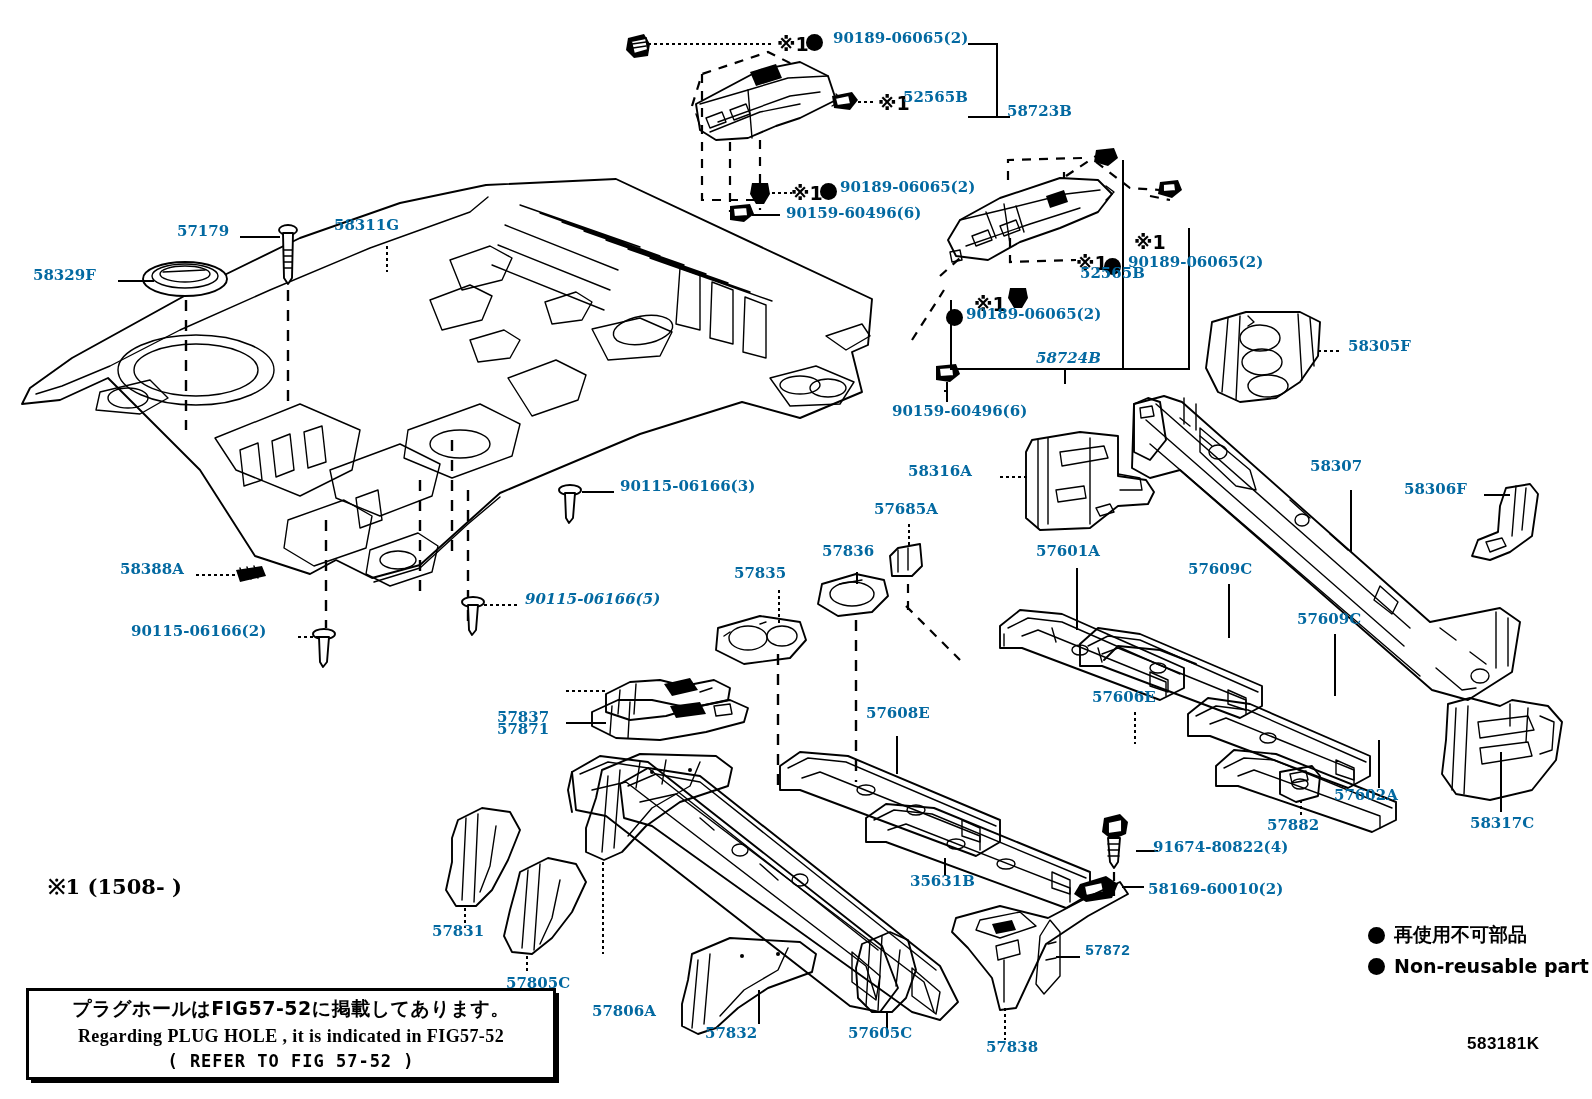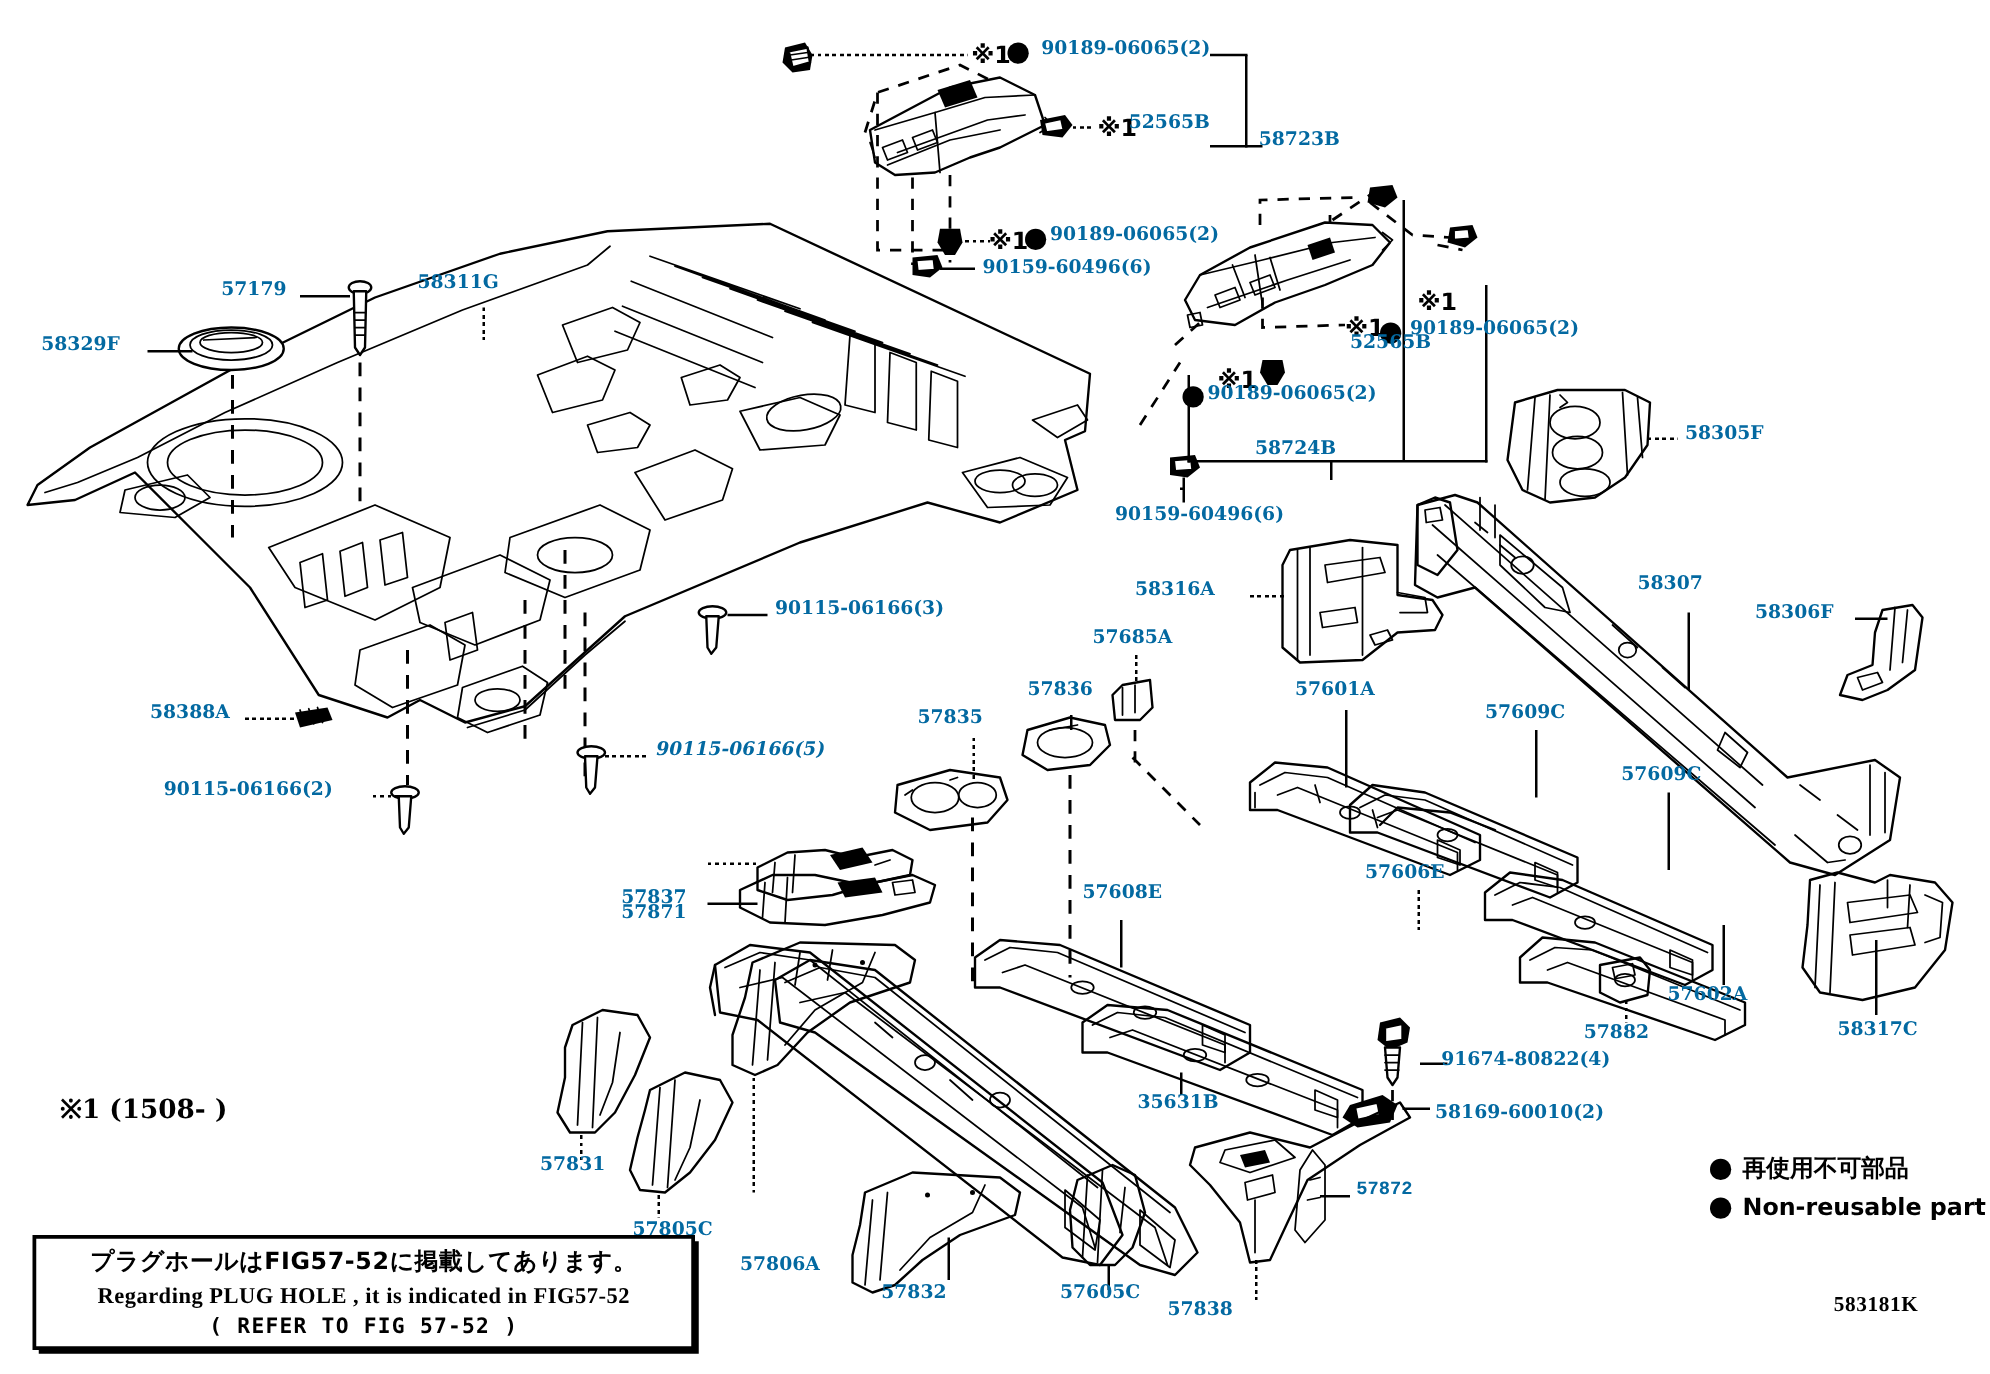--- a/index.html
+++ b/index.html
@@ -40,21 +40,21 @@
                margin-top:4px;letter-spacing:1px;}
 
   
   #legend{position:absolute;left:1368px;top:922px;}
   #legend .row{display:flex;align-items:center;gap:9px;margin-bottom:7px;}
   #legend .dotb{width:17px;height:17px;border-radius:50%;background:#000;flex:none;}
   #legend .txt{font-family:"DejaVu Sans","Liberation Sans",sans-serif;
                font-weight:bold;font-size:19px;white-space:nowrap;}
 
   #figid{position:absolute;left:1467px;top:1034px;
-         font-family:Liberation Serif, serif;
+         font-family:Liberation Sans, sans-serif;
          font-weight:bold;font-size:17px;letter-spacing:.5px;}
 
   #footnote{position:absolute;left:48px;top:872px;
             font-family:"DejaVu Serif","Liberation Serif",serif;
             font-weight:bold;font-size:21px;white-space:nowrap;}
 
   svg.art{position:absolute;left:0;top:0;width:1592px;height:1099px;
           pointer-events:none;overflow:visible;}
   .p{fill:none;stroke:#000;stroke-width:1.9;stroke-linejoin:round;stroke-linecap:round;}
   .pt{fill:none;stroke:#000;stroke-width:1.4;stroke-linejoin:round;stroke-linecap:round;}
@@ -558,21 +558,21 @@
 <div class="mark" style="left:791px;top:182px;">※1</div>
 <div class="lbl" style="left:840px;top:180px;">90189-06065(2)</div>
 <div class="lbl" style="left:786px;top:206px;">90159-60496(6)</div>
 
 <div class="mark" style="left:1134px;top:231px;">※1</div>
 <div class="lbl" style="left:1128px;top:255px;">90189-06065(2)</div>
 <div class="mark" style="left:1076px;top:252px;">※1</div>
 <div class="lbl" style="left:1080px;top:266px;">52565B</div>
 <div class="mark" style="left:974px;top:293px;">※1</div>
 <div class="lbl" style="left:966px;top:307px;">90189-06065(2)</div>
-<div class="lbl" style="left:1004px;top:351px;">58724B</div>
+<div class="lbl" style="left:1036px;top:351px;font-style:italic;">58724B</div>
 <div class="lbl" style="left:892px;top:404px;">90159-60496(6)</div>
 
 <div class="lbl" style="left:1348px;top:339px;">58305F</div>
 <div class="lbl" style="left:1310px;top:459px;">58307</div>
 <div class="lbl" style="left:1404px;top:482px;">58306F</div>
 <div class="lbl" style="left:908px;top:464px;">58316A</div>
 <div class="lbl" style="left:874px;top:502px;">57685A</div>
 <div class="lbl" style="left:822px;top:544px;">57836</div>
 <div class="lbl" style="left:734px;top:566px;">57835</div>
 <div class="lbl" style="left:1036px;top:544px;">57601A</div>
@@ -588,21 +588,21 @@
 <div class="lbl" style="left:866px;top:706px;">57608E</div>
 <div class="lbl" style="left:910px;top:874px;">35631B</div>
 <div class="lbl" style="left:1153px;top:840px;">91674-80822(4)</div>
 <div class="lbl" style="left:1148px;top:882px;">58169-60010(2)</div>
 <div class="lbl" style="left:1085px;top:944px;font-family:Liberation Mono, monospace;">57872</div>
 <div class="lbl" style="left:432px;top:924px;">57831</div>
 <div class="lbl" style="left:506px;top:976px;">57805C</div>
 <div class="lbl" style="left:592px;top:1004px;">57806A</div>
 <div class="lbl" style="left:705px;top:1026px;">57832</div>
 <div class="lbl" style="left:848px;top:1026px;">57605C</div>
-<div class="lbl" style="left:934px;top:1040px;">57838</div>
+<div class="lbl" style="left:986px;top:1040px;">57838</div>
 
 <div id="footnote">※1 (1508-     )</div>
 
 <div id="notebox">
   <div class="nl jp">プラグホールはFIG57-52に掲載してあります。</div>
   <div class="nl en">Regarding PLUG HOLE , it is indicated in FIG57-52</div>
   <div class="nl rf">(  REFER TO FIG 57-52  )</div>
 </div>
 
 <div id="legend">

